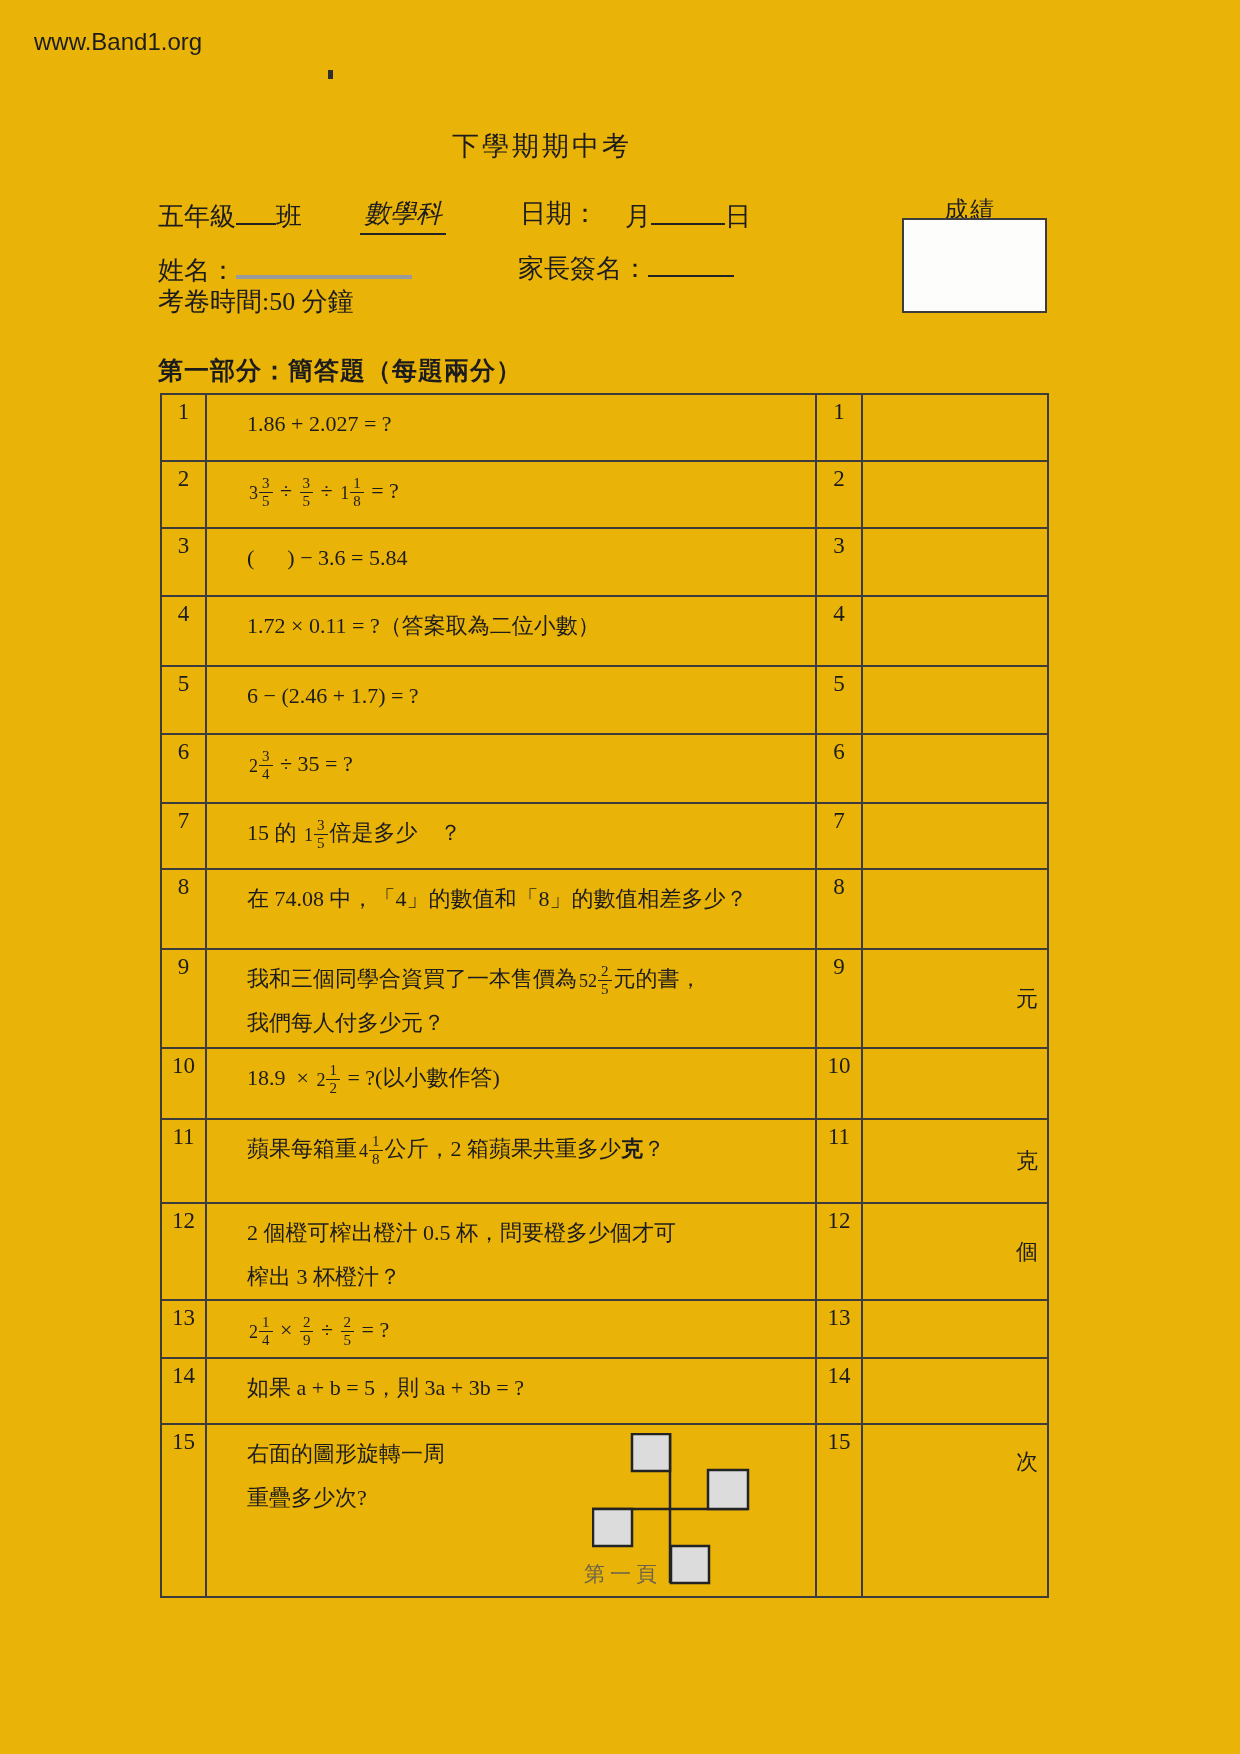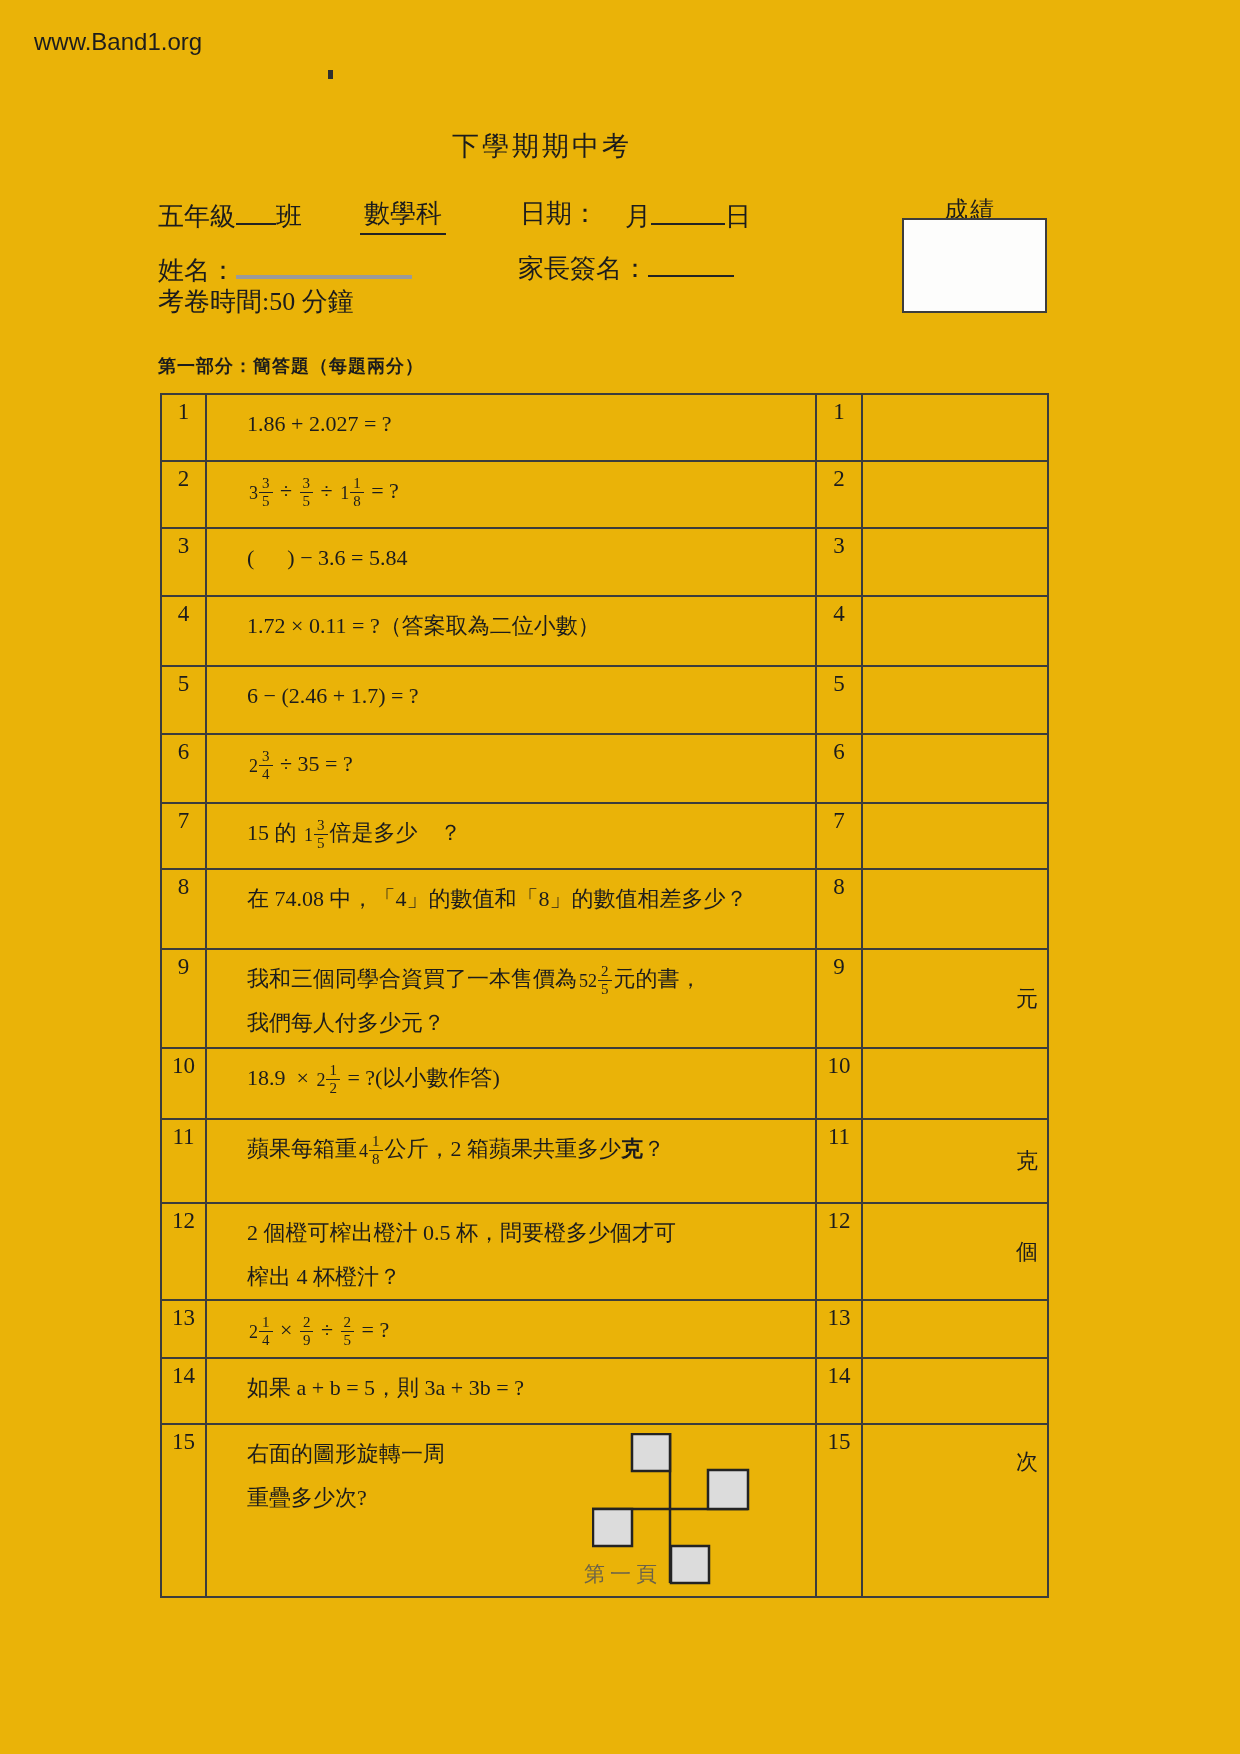--- a/index.html
+++ b/index.html
@@ -10,34 +10,34 @@
   }
   .abs{position:absolute;}
   .watermark{
     left:34px;top:28px;font-size:24px;color:#1d1d1d;
     font-family:"Liberation Sans","DejaVu Sans",sans-serif;
   }
   .noise-dot{left:328px;top:70px;width:5px;height:9px;background:#2f2f2f;}
   .exam-title{left:452px;top:128px;font-size:27px;letter-spacing:3px;}
   .meta{font-size:26px;white-space:nowrap;text-align:center;}
   .m-grade{left:158px;top:196px;}
-  .m-subject{left:360px;top:196px;border-bottom:2px solid #232323;padding:0 4px 2px 4px;}
+  .m-subject{left:360px;top:196px;border-bottom:2px solid #232323;padding:0 4px 2px 4px;font-style:italic;}
   .m-date{left:520px;top:196px;}
   .m-monthday{left:625px;top:196px;}
   .m-name{left:158px;top:248px;}
   .m-parent{left:518px;top:248px;}
   .m-duration{left:158px;top:284px;}
   .blank{display:inline-block;border-bottom:2px solid #232323;height:1.05em;vertical-align:baseline;}
   .blank.short{width:40px;}
   .blank.date{width:74px;}
   .blank.name{width:176px;border-bottom:4px solid #9a9a9a;}
   .blank.parent{width:86px;}
   .score-label{left:944px;top:194px;font-size:24px;letter-spacing:2px;}
   .score-box{left:902px;top:218px;width:141px;height:91px;border:2px solid #3d3d3d;background:#fdfdfc;}
-  .section-title{left:158px;top:354px;font-size:18px;font-weight:bold;letter-spacing:1px;}
+  .section-title{left:158px;top:354px;font-size:25px;font-weight:bold;letter-spacing:1px;}
   table.qtable{
     position:absolute;left:160px;top:393px;width:887px;
     border-collapse:collapse;table-layout:fixed;
   }
   .qtable td{border:2px solid #3c3c3c;vertical-align:top;overflow:hidden;}
   .qno,.ano{text-align:center;font-size:23px;padding-top:4px;font-family:"Liberation Serif","DejaVu Serif",serif;}
   .qtext{font-size:22px;padding:7px 20px 0 40px;line-height:2.0;white-space:pre-wrap;position:relative;}
   .ans{position:relative;}
   .unit{position:absolute;right:9px;top:50%;transform:translateY(-50%);font-size:22px;}
   .unit.top{top:22px;transform:none;}
@@ -173,21 +173,21 @@
     <tr style="height:84px">
           <td class="qno">11</td>
           <td class="qtext"><span><span>蘋果每箱重</span><span class="frac"><span class="w">4</span><span class="nd"><span class="n">1</span><span class="d">8</span></span></span><span>公斤，2 箱蘋果共重多少</span><span class="segb">克</span><span>？</span></span></td>
           <td class="ano">11</td>
           <td class="ans">
             <span class="unit">克</span>
           </td>
         </tr>
     <tr style="height:71px">
           <td class="qno">12</td>
-          <td class="qtext"><span><span>2 個橙可榨出橙汁 0.5 杯，問要橙多少個才可</span><br><span>榨出 4 杯橙汁？</span></span></td>
+          <td class="qtext"><span><span>2 個橙可榨出橙汁 0.5 杯，問要橙多少個才可</span><br><span>榨出 3 杯橙汁？</span></span></td>
           <td class="ano">12</td>
           <td class="ans">
             <span class="unit">個</span>
           </td>
         </tr>
     <tr style="height:58px">
           <td class="qno">13</td>
           <td class="qtext"><span><span class="frac"><span class="w">2</span><span class="nd"><span class="n">1</span><span class="d">4</span></span></span><span> × </span><span class="frac"><span class="nd"><span class="n">2</span><span class="d">9</span></span></span><span> ÷ </span><span class="frac"><span class="nd"><span class="n">2</span><span class="d">5</span></span></span><span> = ?</span></span></td>
           <td class="ano">13</td>
           <td class="ans">

